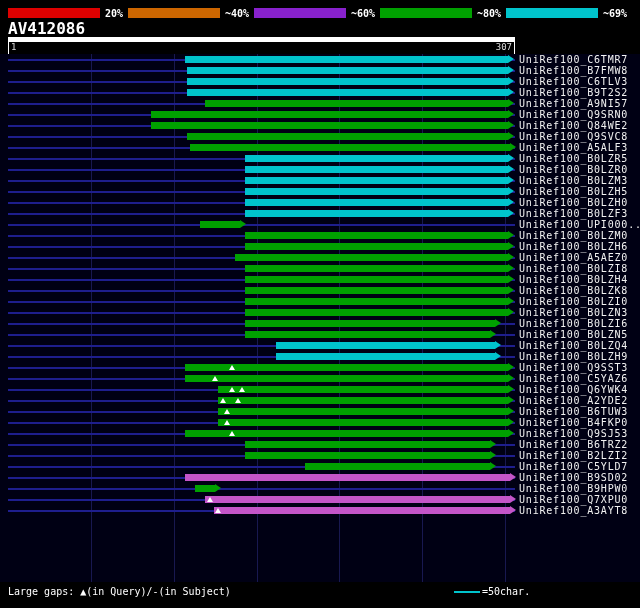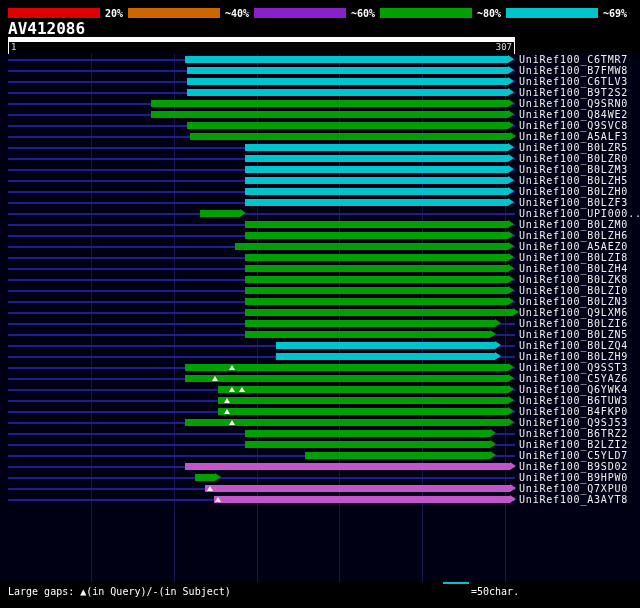--- a/index.html
+++ b/index.html
@@ -15,21 +15,21 @@
   #plot{position:relative;background:#000014;}
   .grid{position:absolute;top:0;bottom:0;width:1px;background:#181850;}
   .row{position:relative;height:11px;}
   .qline{position:absolute;top:5px;height:2px;background:#1e1e8e;}
   .bar{position:absolute;top:2px;height:7px;}
   .arrow{position:absolute;top:1px;width:0;height:0;border-top:4px solid transparent;border-bottom:4px solid transparent;border-left:6px solid;}
   .gapmark{position:absolute;top:3px;width:0;height:0;border-left:3px solid transparent;border-right:3px solid transparent;border-bottom:5px solid #fff;}
   .lbl{position:absolute;left:519px;top:0;color:#f2f2f2;font-size:10px;letter-spacing:0.8px;line-height:11px;white-space:nowrap;}
   #footer{position:relative;height:20px;color:#fff;font-size:10px;line-height:20px;}
   #footer .gaps{position:absolute;left:8px;top:0;}
-  #footer .slegend{position:absolute;left:443px;top:0;display:flex;align-items:flex-start;height:20px;}
+  #footer .slegend{position:absolute;left:454px;top:0;display:flex;align-items:center;height:20px;}
   #footer .cyanline{display:inline-block;width:26px;height:2px;background:#00c4cc;margin-right:2px;}
 </style>
 </head>
 <body>
 
 <div id="app">
 
   <div id="scalebar">
       <div class="seg" style="background: rgb(221, 0, 0);"></div>
       <span class="seglab">20%</span>
@@ -77,20 +77,26 @@
         <div class="lbl">UniRef100_C6TLV3</div>
       </div>
       <div class="row">
         <div class="qline" style="left: 8px; width: 507px; background: rgb(30, 30, 142);"></div>
         <div class="bar" style="left: 186.9px; width: 321.4px; background: rgb(0, 196, 204);"></div>
         <div class="arrow" style="left: 508.4px; border-left-color: rgb(0, 196, 204);"></div>
         <div class="lbl">UniRef100_B9T2S2</div>
       </div>
       <div class="row">
         <div class="qline" style="left: 8px; width: 507px; background: rgb(30, 30, 142);"></div>
+        <div class="bar" style="left: 205.2px; width: 303.2px; background: rgb(0, 160, 0);"></div>
+        <div class="arrow" style="left: 508.4px; border-left-color: rgb(0, 160, 0);"></div>
+        <div class="lbl">UniRef100_A9NI57</div>
+      </div>
+      <div class="row">
+        <div class="qline" style="left: 8px; width: 507px; background: rgb(30, 30, 142);"></div>
         <div class="bar" style="left: 150.5px; width: 357.9px; background: rgb(0, 160, 0);"></div>
         <div class="arrow" style="left: 508.4px; border-left-color: rgb(0, 160, 0);"></div>
         <div class="lbl">UniRef100_Q9SRN0</div>
       </div>
       <div class="row">
         <div class="qline" style="left: 8px; width: 507px; background: rgb(30, 30, 142);"></div>
         <div class="bar" style="left: 150.5px; width: 357.9px; background: rgb(0, 160, 0);"></div>
         <div class="arrow" style="left: 508.4px; border-left-color: rgb(0, 160, 0);"></div>
         <div class="lbl">UniRef100_Q84WE2</div>
       </div>
@@ -191,26 +197,20 @@
         <div class="lbl">UniRef100_B0LZI0</div>
       </div>
       <div class="row">
         <div class="qline" style="left: 8px; width: 507px; background: rgb(30, 30, 142);"></div>
         <div class="bar" style="left: 244.9px; width: 263.4px; background: rgb(0, 160, 0);"></div>
         <div class="arrow" style="left: 508.4px; border-left-color: rgb(0, 160, 0);"></div>
         <div class="lbl">UniRef100_B0LZN3</div>
       </div>
       <div class="row">
         <div class="qline" style="left: 8px; width: 507px; background: rgb(30, 30, 142);"></div>
-        <div class="bar" style="left: 244.9px; width: 268.4px; background: rgb(0, 160, 0);"></div>
-        <div class="arrow" style="left: 513.3px; border-left-color: rgb(0, 160, 0);"></div>
-        <div class="lbl">UniRef100_Q9LXM6</div>
-      </div>
-      <div class="row">
-        <div class="qline" style="left: 8px; width: 507px; background: rgb(30, 30, 142);"></div>
         <div class="bar" style="left: 244.9px; width: 250.2px; background: rgb(0, 160, 0);"></div>
         <div class="arrow" style="left: 495.1px; border-left-color: rgb(0, 160, 0);"></div>
         <div class="lbl">UniRef100_B0LZI6</div>
       </div>
       <div class="row">
         <div class="qline" style="left: 8px; width: 507px; background: rgb(30, 30, 142);"></div>
         <div class="bar" style="left: 244.9px; width: 245.2px; background: rgb(0, 160, 0);"></div>
         <div class="arrow" style="left: 490.1px; border-left-color: rgb(0, 160, 0);"></div>
         <div class="lbl">UniRef100_B0LZN5</div>
       </div>
@@ -240,20 +240,28 @@
         <div class="gapmark" style="left: 212.1px;"></div>
         <div class="lbl">UniRef100_C5YAZ6</div>
       </div>
       <div class="row">
         <div class="qline" style="left: 8px; width: 507px; background: rgb(30, 30, 142);"></div>
         <div class="bar" style="left: 218.4px; width: 290px; background: rgb(0, 160, 0);"></div>
         <div class="arrow" style="left: 508.4px; border-left-color: rgb(0, 160, 0);"></div>
         <div class="gapmark" style="left: 228.7px;"></div>
         <div class="gapmark" style="left: 238.6px;"></div>
         <div class="lbl">UniRef100_Q6YWK4</div>
+      </div>
+      <div class="row">
+        <div class="qline" style="left: 8px; width: 507px; background: rgb(30, 30, 142);"></div>
+        <div class="bar" style="left: 218.4px; width: 290px; background: rgb(0, 160, 0);"></div>
+        <div class="arrow" style="left: 508.4px; border-left-color: rgb(0, 160, 0);"></div>
+        <div class="gapmark" style="left: 220.4px;"></div>
+        <div class="gapmark" style="left: 235.3px;"></div>
+        <div class="lbl">UniRef100_A2YDE2</div>
       </div>
       <div class="row">
         <div class="qline" style="left: 8px; width: 507px; background: rgb(30, 30, 142);"></div>
         <div class="bar" style="left: 218.4px; width: 290px; background: rgb(0, 160, 0);"></div>
         <div class="arrow" style="left: 508.4px; border-left-color: rgb(0, 160, 0);"></div>
         <div class="gapmark" style="left: 223.7px;"></div>
         <div class="lbl">UniRef100_B6TUW3</div>
       </div>
       <div class="row">
         <div class="qline" style="left: 8px; width: 507px; background: rgb(30, 30, 142);"></div>

